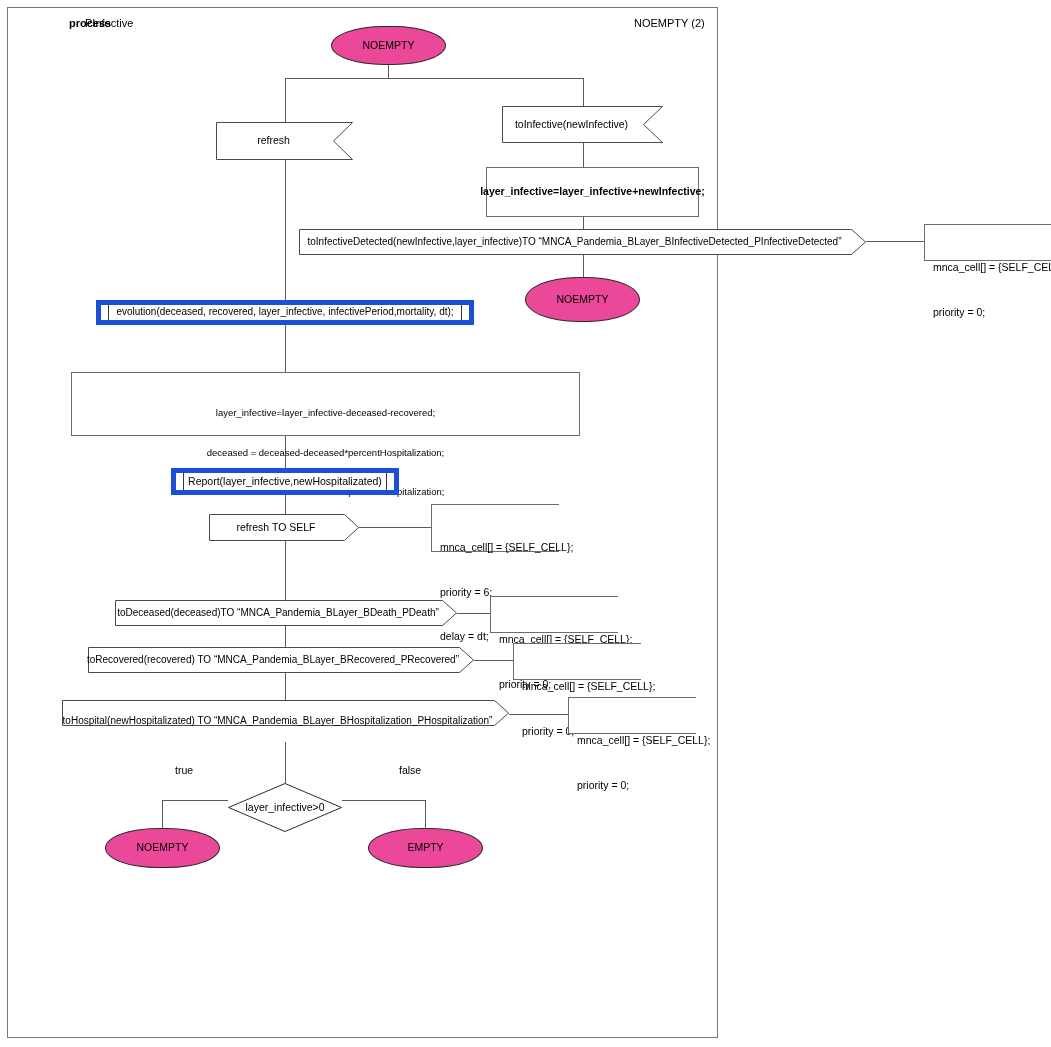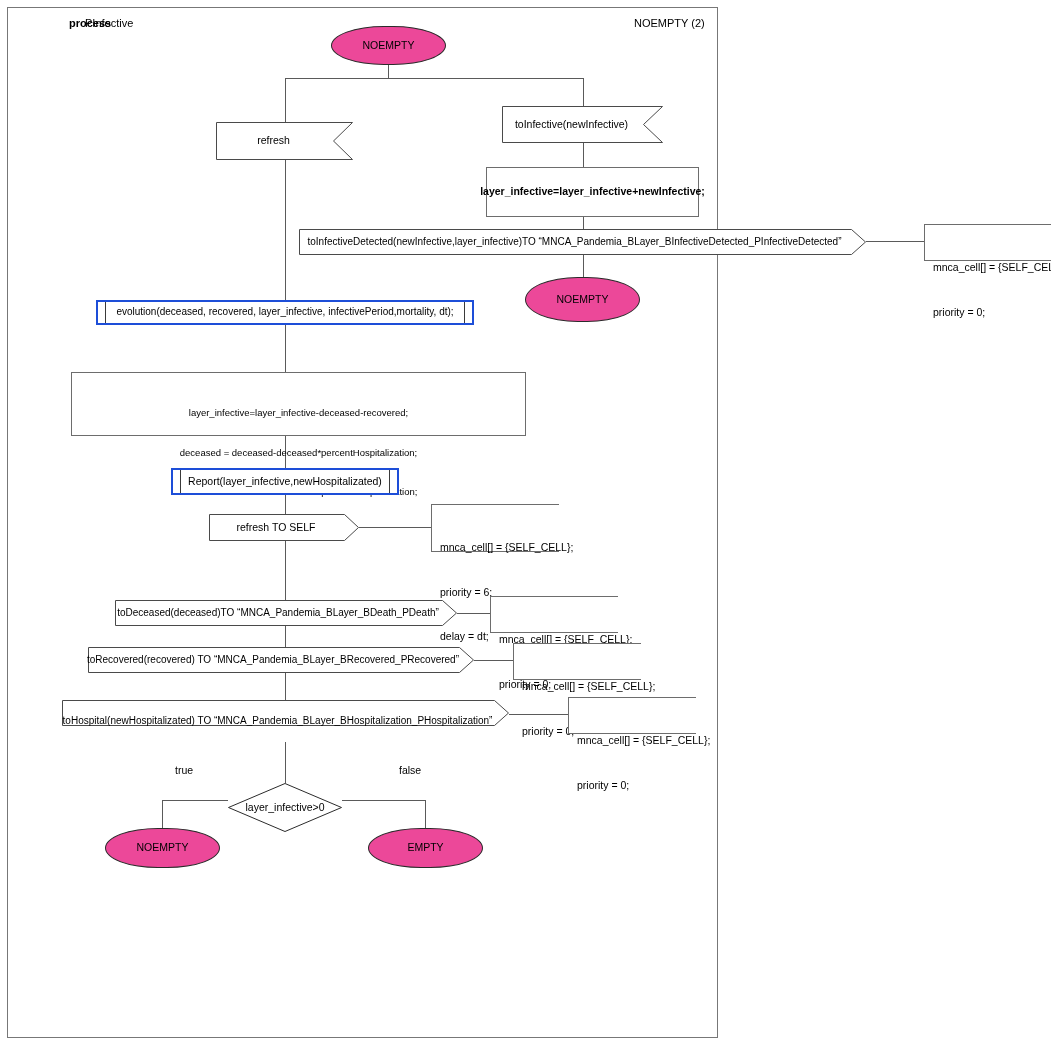--- a/index.html
+++ b/index.html
@@ -75,21 +75,21 @@
   .task {
     position: absolute;
     border: 1px solid #6d6d6d;
     background: #ffffff;
     box-sizing: border-box;
   }
 
   
   .proc {
     position: absolute;
-    border: 2px solid #1d4ed8;
+    border: 5px solid #1d4ed8;
     background: #ffffff;
     box-sizing: border-box;
   }
   .proc::before, .proc::after {
     content: "";
     position: absolute;
     top: 0;
     bottom: 0;
     width: 1px;
     background: #3a3a3a;
@@ -220,21 +220,21 @@
   </div>
 
   <div class="state" style="left:525px; top:277px; width:115px; height:45px;">
     <span class="ntxt">NOEMPTY</span>
   </div>
 
   <div class="proc" style="left:96px; top:300px; width:378px; height:25px;">
     <span class="ntxt" style="font-size:10px;">evolution(deceased, recovered, layer_infective, infectivePeriod,mortality, dt);</span>
   </div>
 
-  <div class="task" style="left:71px; top:372px; width:455px; height:64px;">
+  <div class="task" style="left:71px; top:372px; width:509px; height:64px;">
     <span class="ntxt" style="font-size:9.5px; line-height:1.38; display:block; padding-top:7px;">
       <span style="display:block;">layer_infective=layer_infective-deceased-recovered;</span>
       <span style="display:block;">deceased = deceased-deceased*percentHospitalization;</span>
       <span style="display:block;">recovered= recovered-recovered*percentHospitalization;</span>
     </span>
   </div>
 
   <div class="proc" style="left:171px; top:468px; width:228px; height:27px;">
     <span class="ntxt">Report(layer_infective,newHospitalizated)</span>
   </div>

